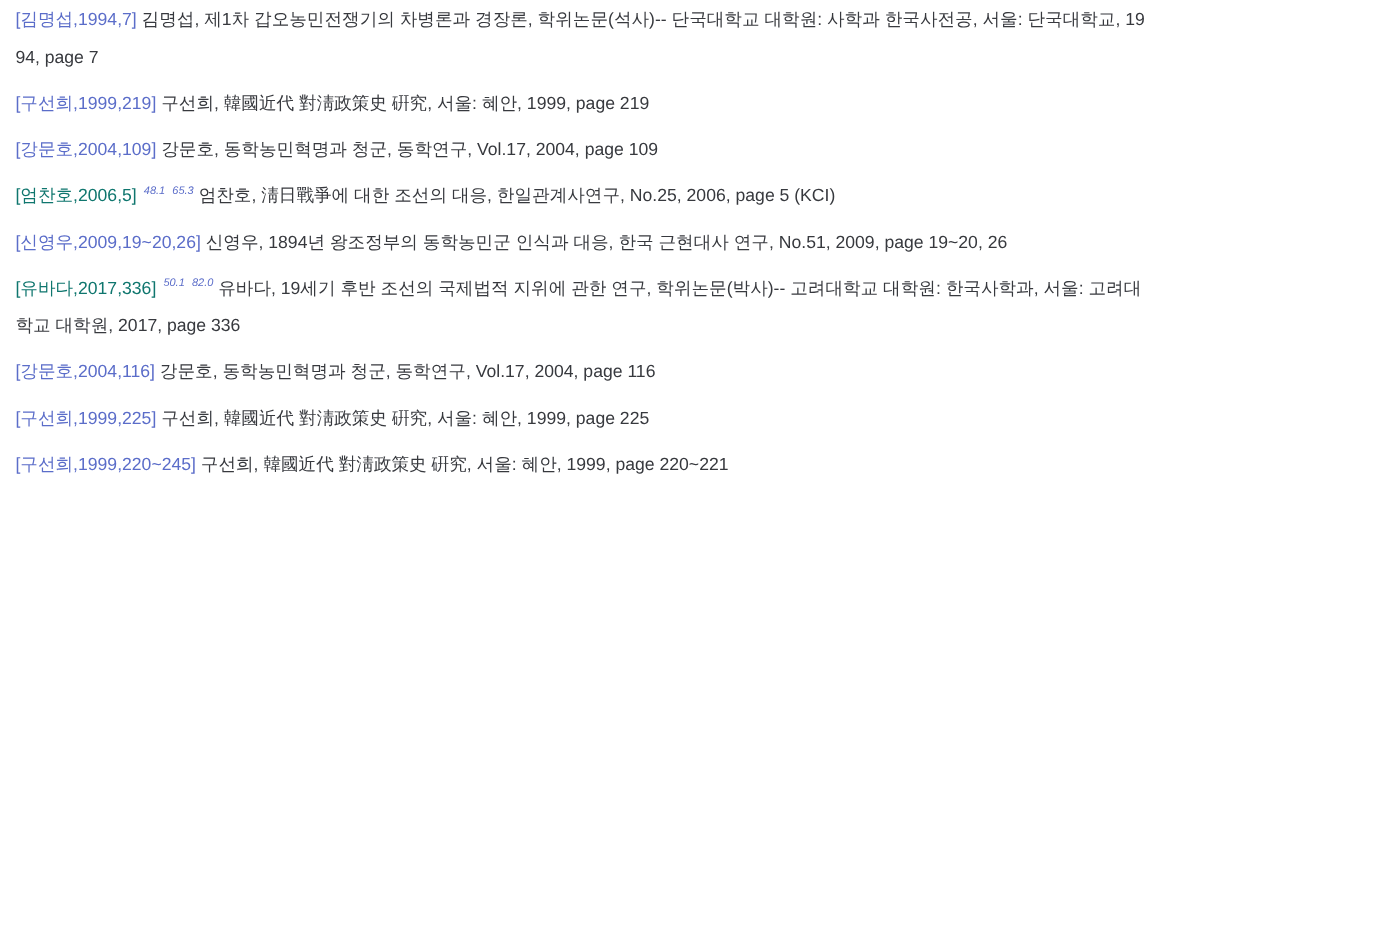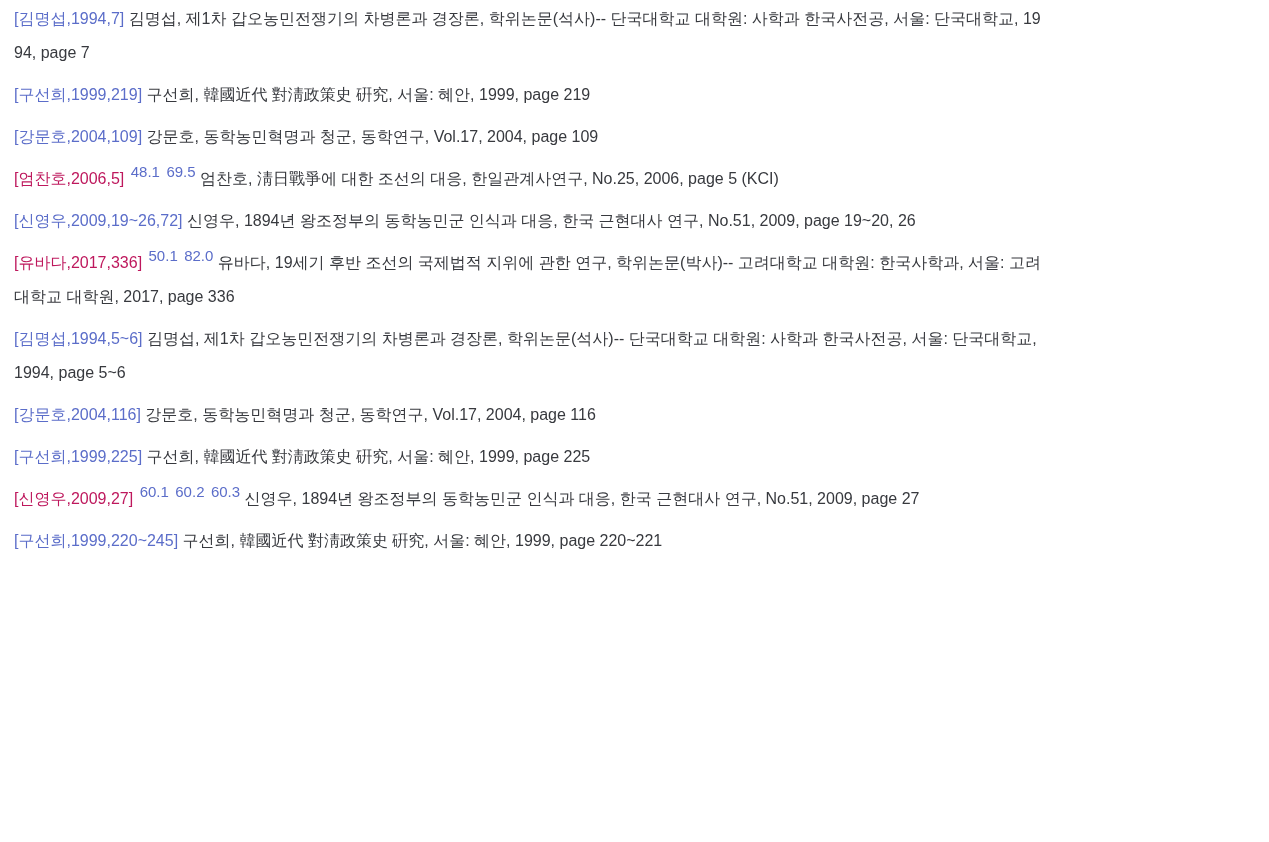--- a/index.html
+++ b/index.html
@@ -21,50 +21,49 @@
   }
   p.ref {
     margin: 0 0 8px 0;
     font-size: 16px;
     line-height: 34px;
     color: #37393e;
     word-break: break-all;
     overflow-wrap: anywhere;
   }
   .key {
-    color: #be185d;
+    color: #0f766e;
     text-decoration: none;
     white-space: nowrap;
   }
   a.key.link {
     color: #5b6dc9;
     cursor: pointer;
   }
   a.backref {
     color: #5b6dc9;
     text-decoration: none;
-    font-size: 15px;
+    font-size: 10px;
     line-height: 1;
     vertical-align: 7px;
     margin-left: 2px;
     white-space: nowrap;
     cursor: pointer;
+    font-style: italic;
   }
   .text { color: #37393e; }
 </style>
 </head>
 <body>
 
 <div class="page">
   <div class="ref-list">
       <p class="ref"><a class="key link" href="#">[김명섭,1994,7]</a><span class="text"> 김명섭, 제1차 갑오농민전쟁기의 차병론과 경장론, 학위논문(석사)-- 단국대학교 대학원: 사학과 한국사전공, 서울: 단국대학교, 1994, page 7</span></p>
       <p class="ref"><a class="key link" href="#">[구선희,1999,219]</a><span class="text"> 구선희, 韓國近代 對淸政策史 硏究, 서울: 혜안, 1999, page 219</span></p>
       <p class="ref"><a class="key link" href="#">[강문호,2004,109]</a><span class="text"> 강문호, 동학농민혁명과 청군, 동학연구, Vol.17, 2004, page 109</span></p>
-      <p class="ref"><span class="key">[엄찬호,2006,5]</span> <a href="#" class="backref">48.1</a> <a href="#" class="backref">69.5</a><span class="text"> 엄찬호, 淸日戰爭에 대한 조선의 대응, 한일관계사연구, No.25, 2006, page 5 (KCI)</span></p>
-      <p class="ref"><a class="key link" href="#">[신영우,2009,19~26,72]</a><span class="text"> 신영우, 1894년 왕조정부의 동학농민군 인식과 대응, 한국 근현대사 연구, No.51, 2009, page 19~20, 26</span></p>
+      <p class="ref"><span class="key">[엄찬호,2006,5]</span> <a href="#" class="backref">48.1</a> <a href="#" class="backref">65.3</a><span class="text"> 엄찬호, 淸日戰爭에 대한 조선의 대응, 한일관계사연구, No.25, 2006, page 5 (KCI)</span></p>
+      <p class="ref"><a class="key link" href="#">[신영우,2009,19~20,26]</a><span class="text"> 신영우, 1894년 왕조정부의 동학농민군 인식과 대응, 한국 근현대사 연구, No.51, 2009, page 19~20, 26</span></p>
       <p class="ref"><span class="key">[유바다,2017,336]</span> <a href="#" class="backref">50.1</a> <a href="#" class="backref">82.0</a><span class="text"> 유바다, 19세기 후반 조선의 국제법적 지위에 관한 연구, 학위논문(박사)-- 고려대학교 대학원: 한국사학과, 서울: 고려대학교 대학원, 2017, page 336</span></p>
-      <p class="ref"><a class="key link" href="#">[김명섭,1994,5~6]</a><span class="text"> 김명섭, 제1차 갑오농민전쟁기의 차병론과 경장론, 학위논문(석사)-- 단국대학교 대학원: 사학과 한국사전공, 서울: 단국대학교, 1994, page 5~6</span></p>
       <p class="ref"><a class="key link" href="#">[강문호,2004,116]</a><span class="text"> 강문호, 동학농민혁명과 청군, 동학연구, Vol.17, 2004, page 116</span></p>
       <p class="ref"><a class="key link" href="#">[구선희,1999,225]</a><span class="text"> 구선희, 韓國近代 對淸政策史 硏究, 서울: 혜안, 1999, page 225</span></p>
-      <p class="ref"><span class="key">[신영우,2009,27]</span> <a href="#" class="backref">60.1</a> <a href="#" class="backref">60.2</a> <a href="#" class="backref">60.3</a><span class="text"> 신영우, 1894년 왕조정부의 동학농민군 인식과 대응, 한국 근현대사 연구, No.51, 2009, page 27</span></p>
       <p class="ref"><a class="key link" href="#">[구선희,1999,220~245]</a><span class="text"> 구선희, 韓國近代 對淸政策史 硏究, 서울: 혜안, 1999, page 220~221</span></p>
     </div>
 </div>
 
 </body></html>

